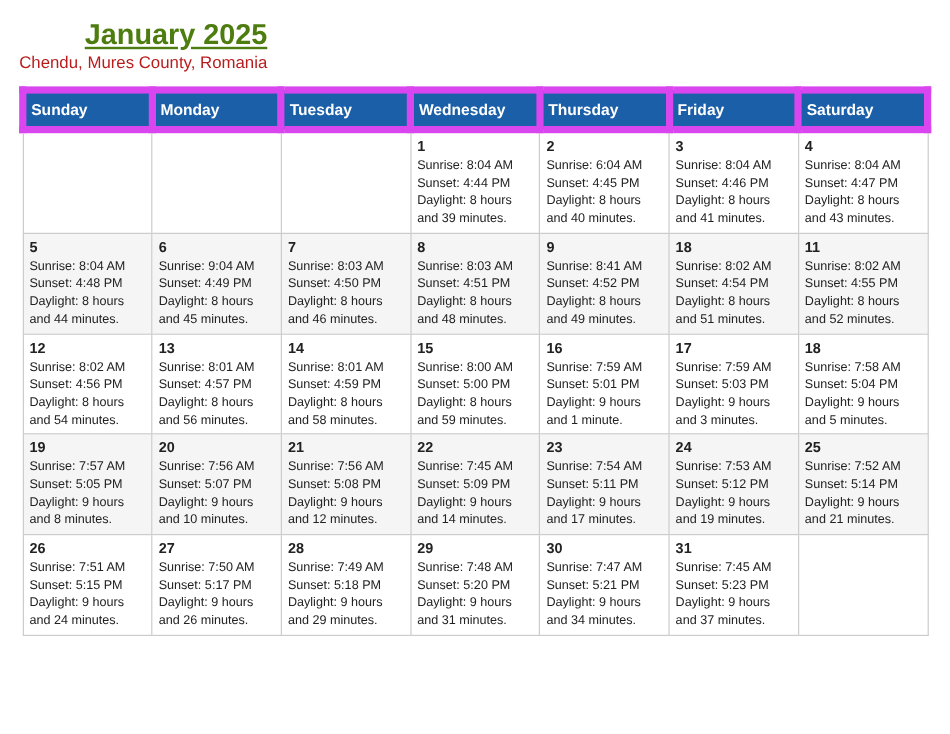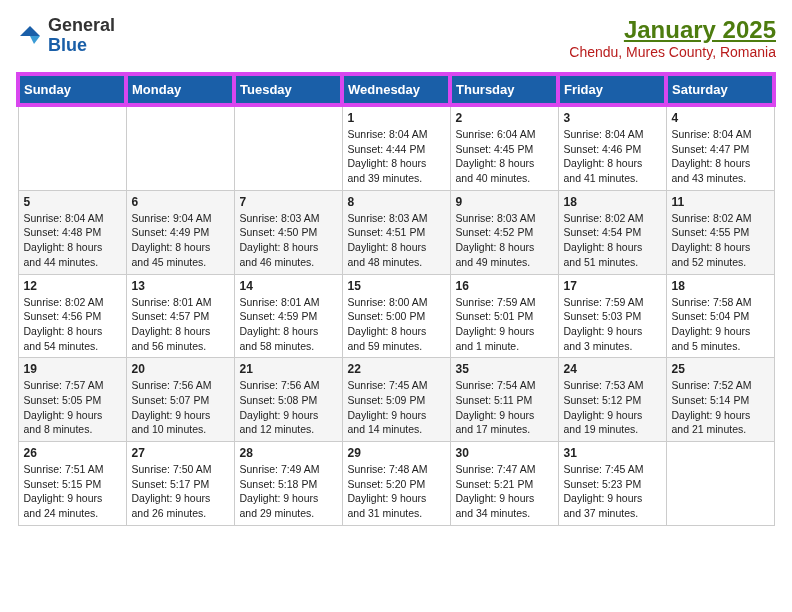--- a/index.html
+++ b/index.html
@@ -50,21 +50,21 @@
       border-collapse: collapse;
       border: 1px solid #ccc;
     }
     .calendar-table th {
       background: #1a5fa8;
       color: #fff;
       font-size: 13px;
       font-weight: bold;
       padding: 6px 4px;
       text-align: left;
-      border: 4px solid #d946ef;
+      border: 6px solid #d946ef;
     }
     .calendar-table td {
       vertical-align: top;
       border: 1px solid #ccc;
       padding: 4px 5px;
       font-size: 11px;
       color: #222;
       width: calc(100%/7);
       min-height: 80px;
       background: #fff;
@@ -83,30 +83,20 @@
       color: #222;
     }
     .empty-cell {
       background: #f9f9f9;
     }
   </style>
 </head>
 <body>
 
 <div class="header">
-  <div class="logo">
-    <svg class="logo-icon" viewBox="0 0 28 28">
-      <polygon points="14,4 24,14 14,14 4,14" fill="#1a5fa8"></polygon>
-      <polygon points="14,14 24,14 18,22" fill="#3a9bd5"></polygon>
-    </svg>
-    <div class="logo-text">
-      <span class="logo-general">General</span><br>
-      <span class="logo-blue">Blue</span>
-    </div>
-  </div>
   <div class="title-block">
     <div class="cal-title">January 2025</div>
     <div class="cal-subtitle">Chendu, Mures County, Romania</div>
   </div>
 </div>
 
 <table class="calendar-table">
   <thead>
     <tr>
     <th>Sunday</th>
@@ -168,21 +158,21 @@
 Daylight: 8 hours and 46 minutes.</div>
         </td>
         <td>
           <div class="day-number">8</div>
           <div class="day-info">Sunrise: 8:03 AM
 Sunset: 4:51 PM
 Daylight: 8 hours and 48 minutes.</div>
         </td>
         <td>
           <div class="day-number">9</div>
-          <div class="day-info">Sunrise: 8:03 AM
+          <div class="day-info">Sunrise: 8:41 AM
 Sunset: 4:52 PM
 Daylight: 8 hours and 49 minutes.</div>
         </td>
         <td>
           <div class="day-number">18</div>
           <div class="day-info">Sunrise: 8:02 AM
 Sunset: 4:54 PM
 Daylight: 8 hours and 51 minutes.</div>
         </td>
         <td>
@@ -255,21 +245,21 @@
 Sunset: 5:08 PM
 Daylight: 9 hours and 12 minutes.</div>
         </td>
         <td>
           <div class="day-number">22</div>
           <div class="day-info">Sunrise: 7:45 AM
 Sunset: 5:09 PM
 Daylight: 9 hours and 14 minutes.</div>
         </td>
         <td>
-          <div class="day-number">35</div>
+          <div class="day-number">23</div>
           <div class="day-info">Sunrise: 7:54 AM
 Sunset: 5:11 PM
 Daylight: 9 hours and 17 minutes.</div>
         </td>
         <td>
           <div class="day-number">24</div>
           <div class="day-info">Sunrise: 7:53 AM
 Sunset: 5:12 PM
 Daylight: 9 hours and 19 minutes.</div>
         </td>

